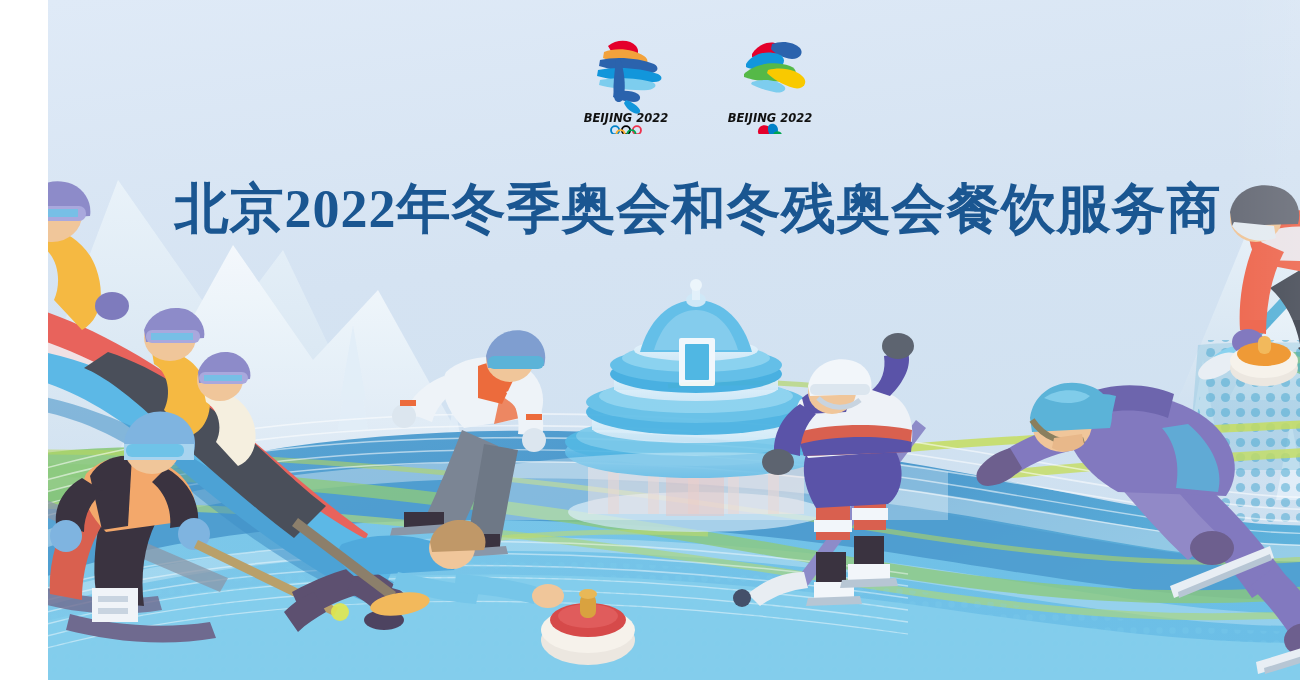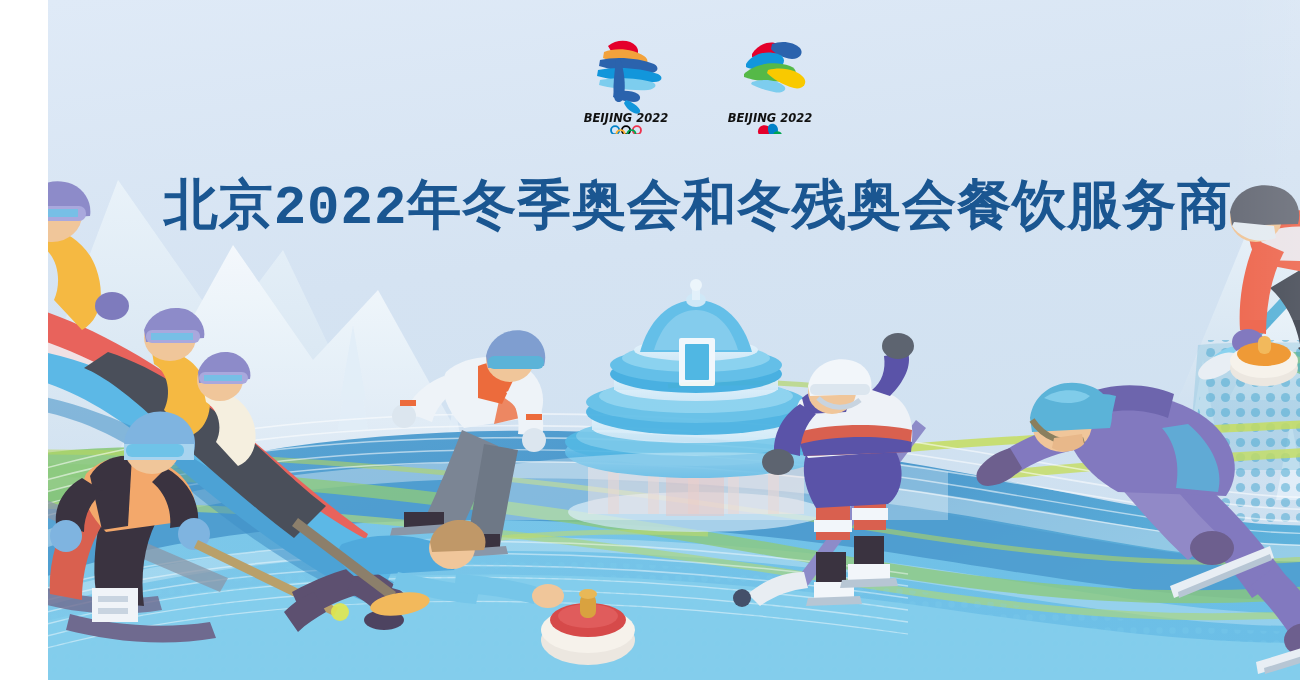--- a/index.html
+++ b/index.html
@@ -24,21 +24,21 @@
   .emblem{width:96px;height:104px;position:relative;}
   .emblem svg{display:block;width:96px;height:104px;}
 
   
   .title-wrap{
     position:absolute;left:0;right:0;top:143px;
     text-align:center;z-index:45;
   }
   .title{
     display:inline-block;
-    font-family:Liberation Mono, monospace;
+    font-family:Liberation Serif, serif;
     font-size:54px;
     font-weight:bold;
     letter-spacing:1px;
     color:#1a5691;
     line-height:1.12;
     white-space:nowrap;
   }
 </style>
 </head>
 <body>

